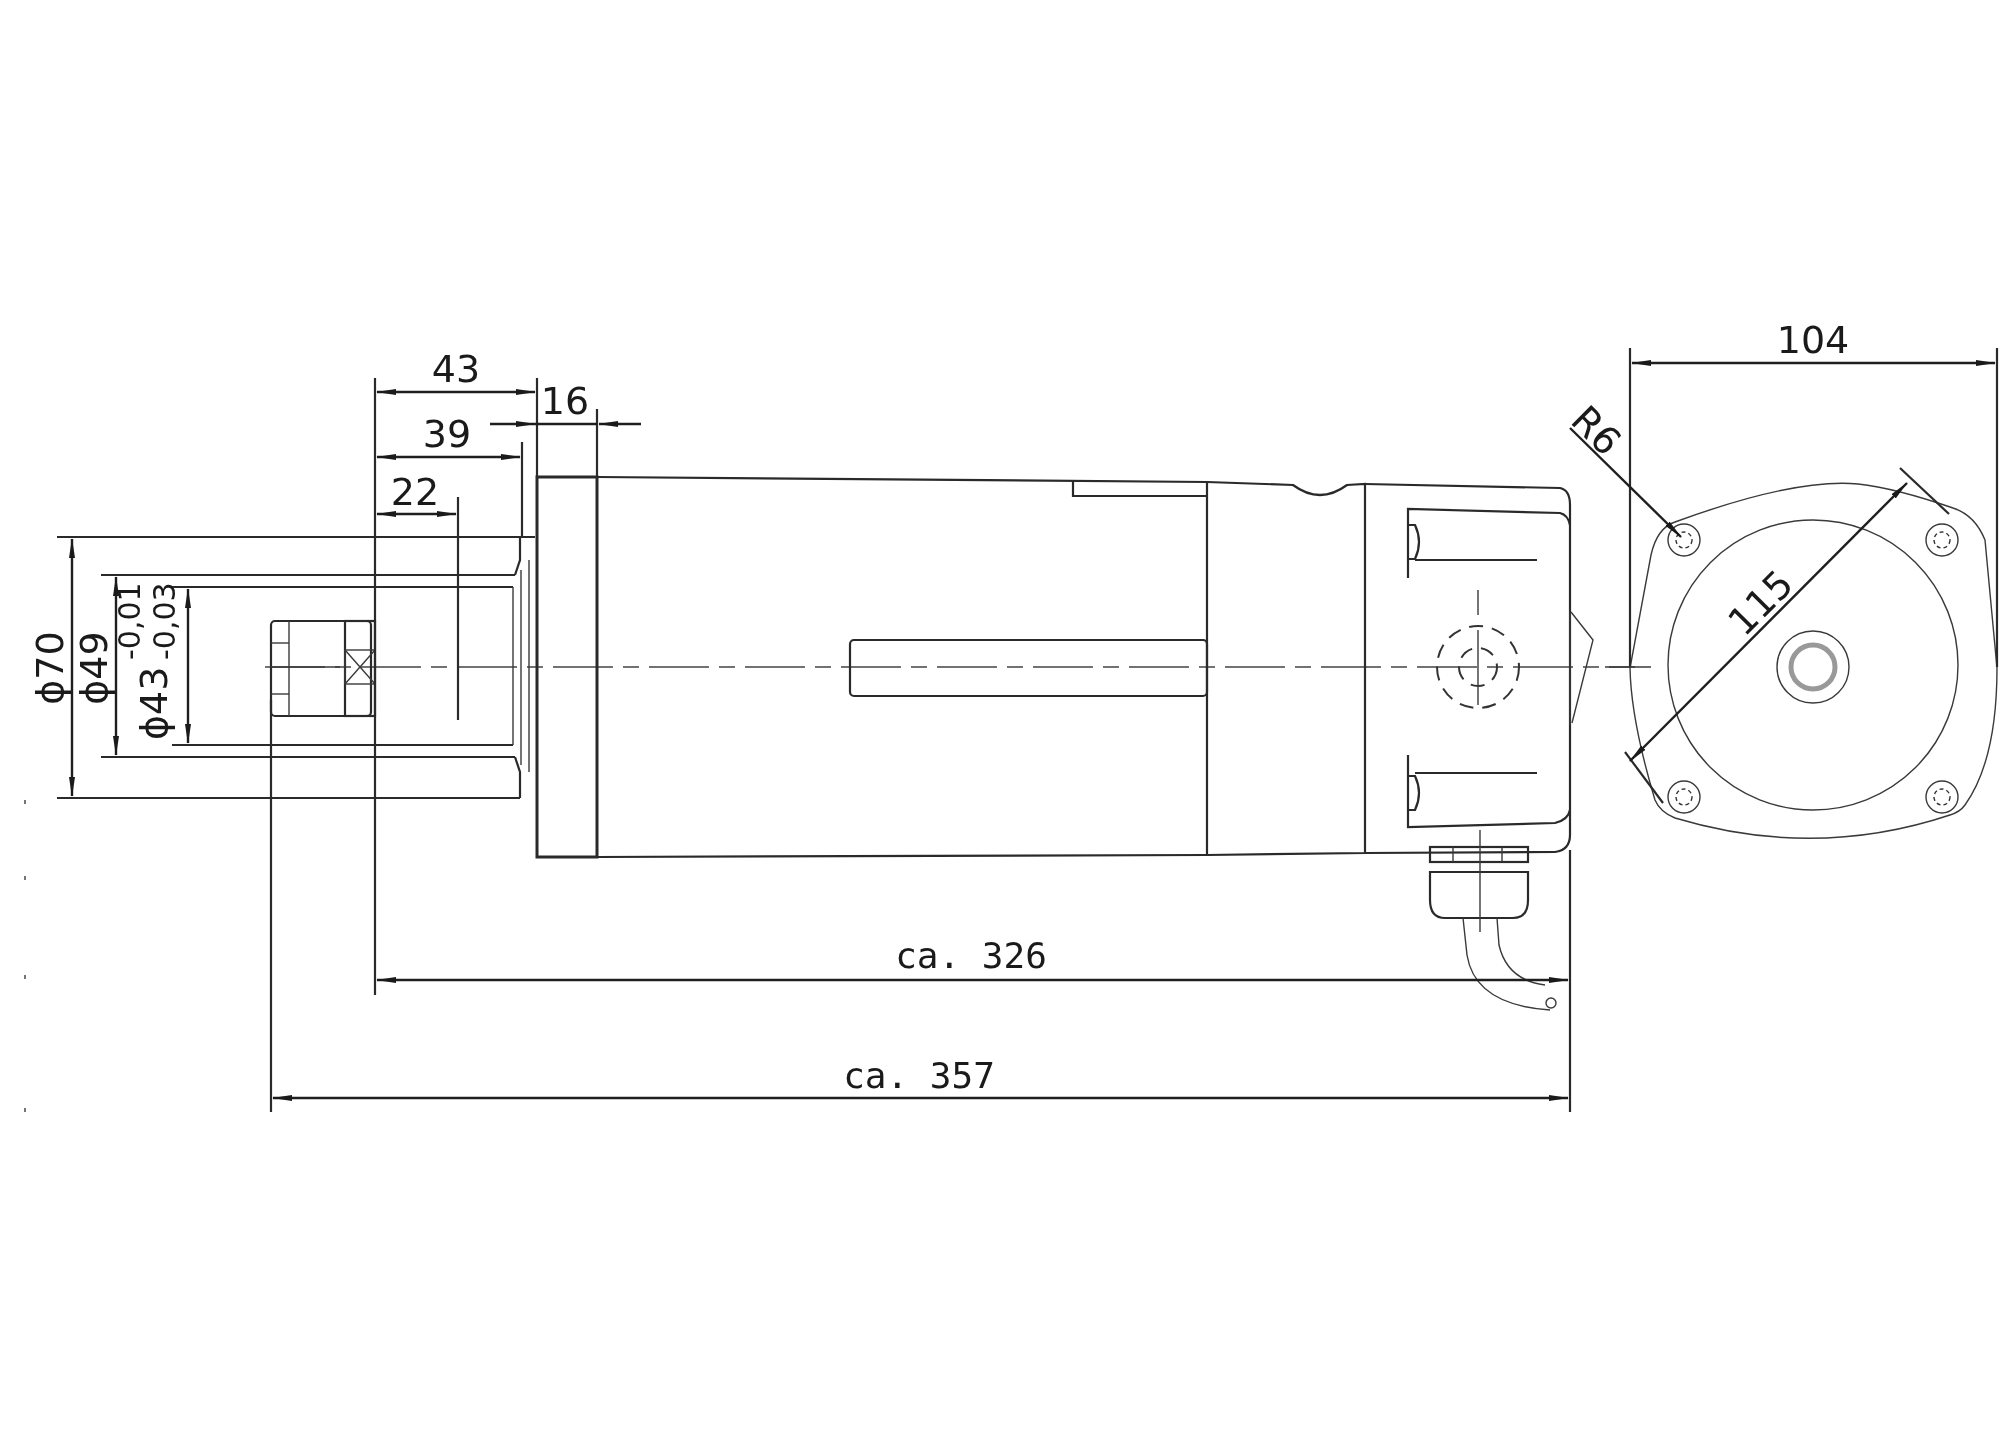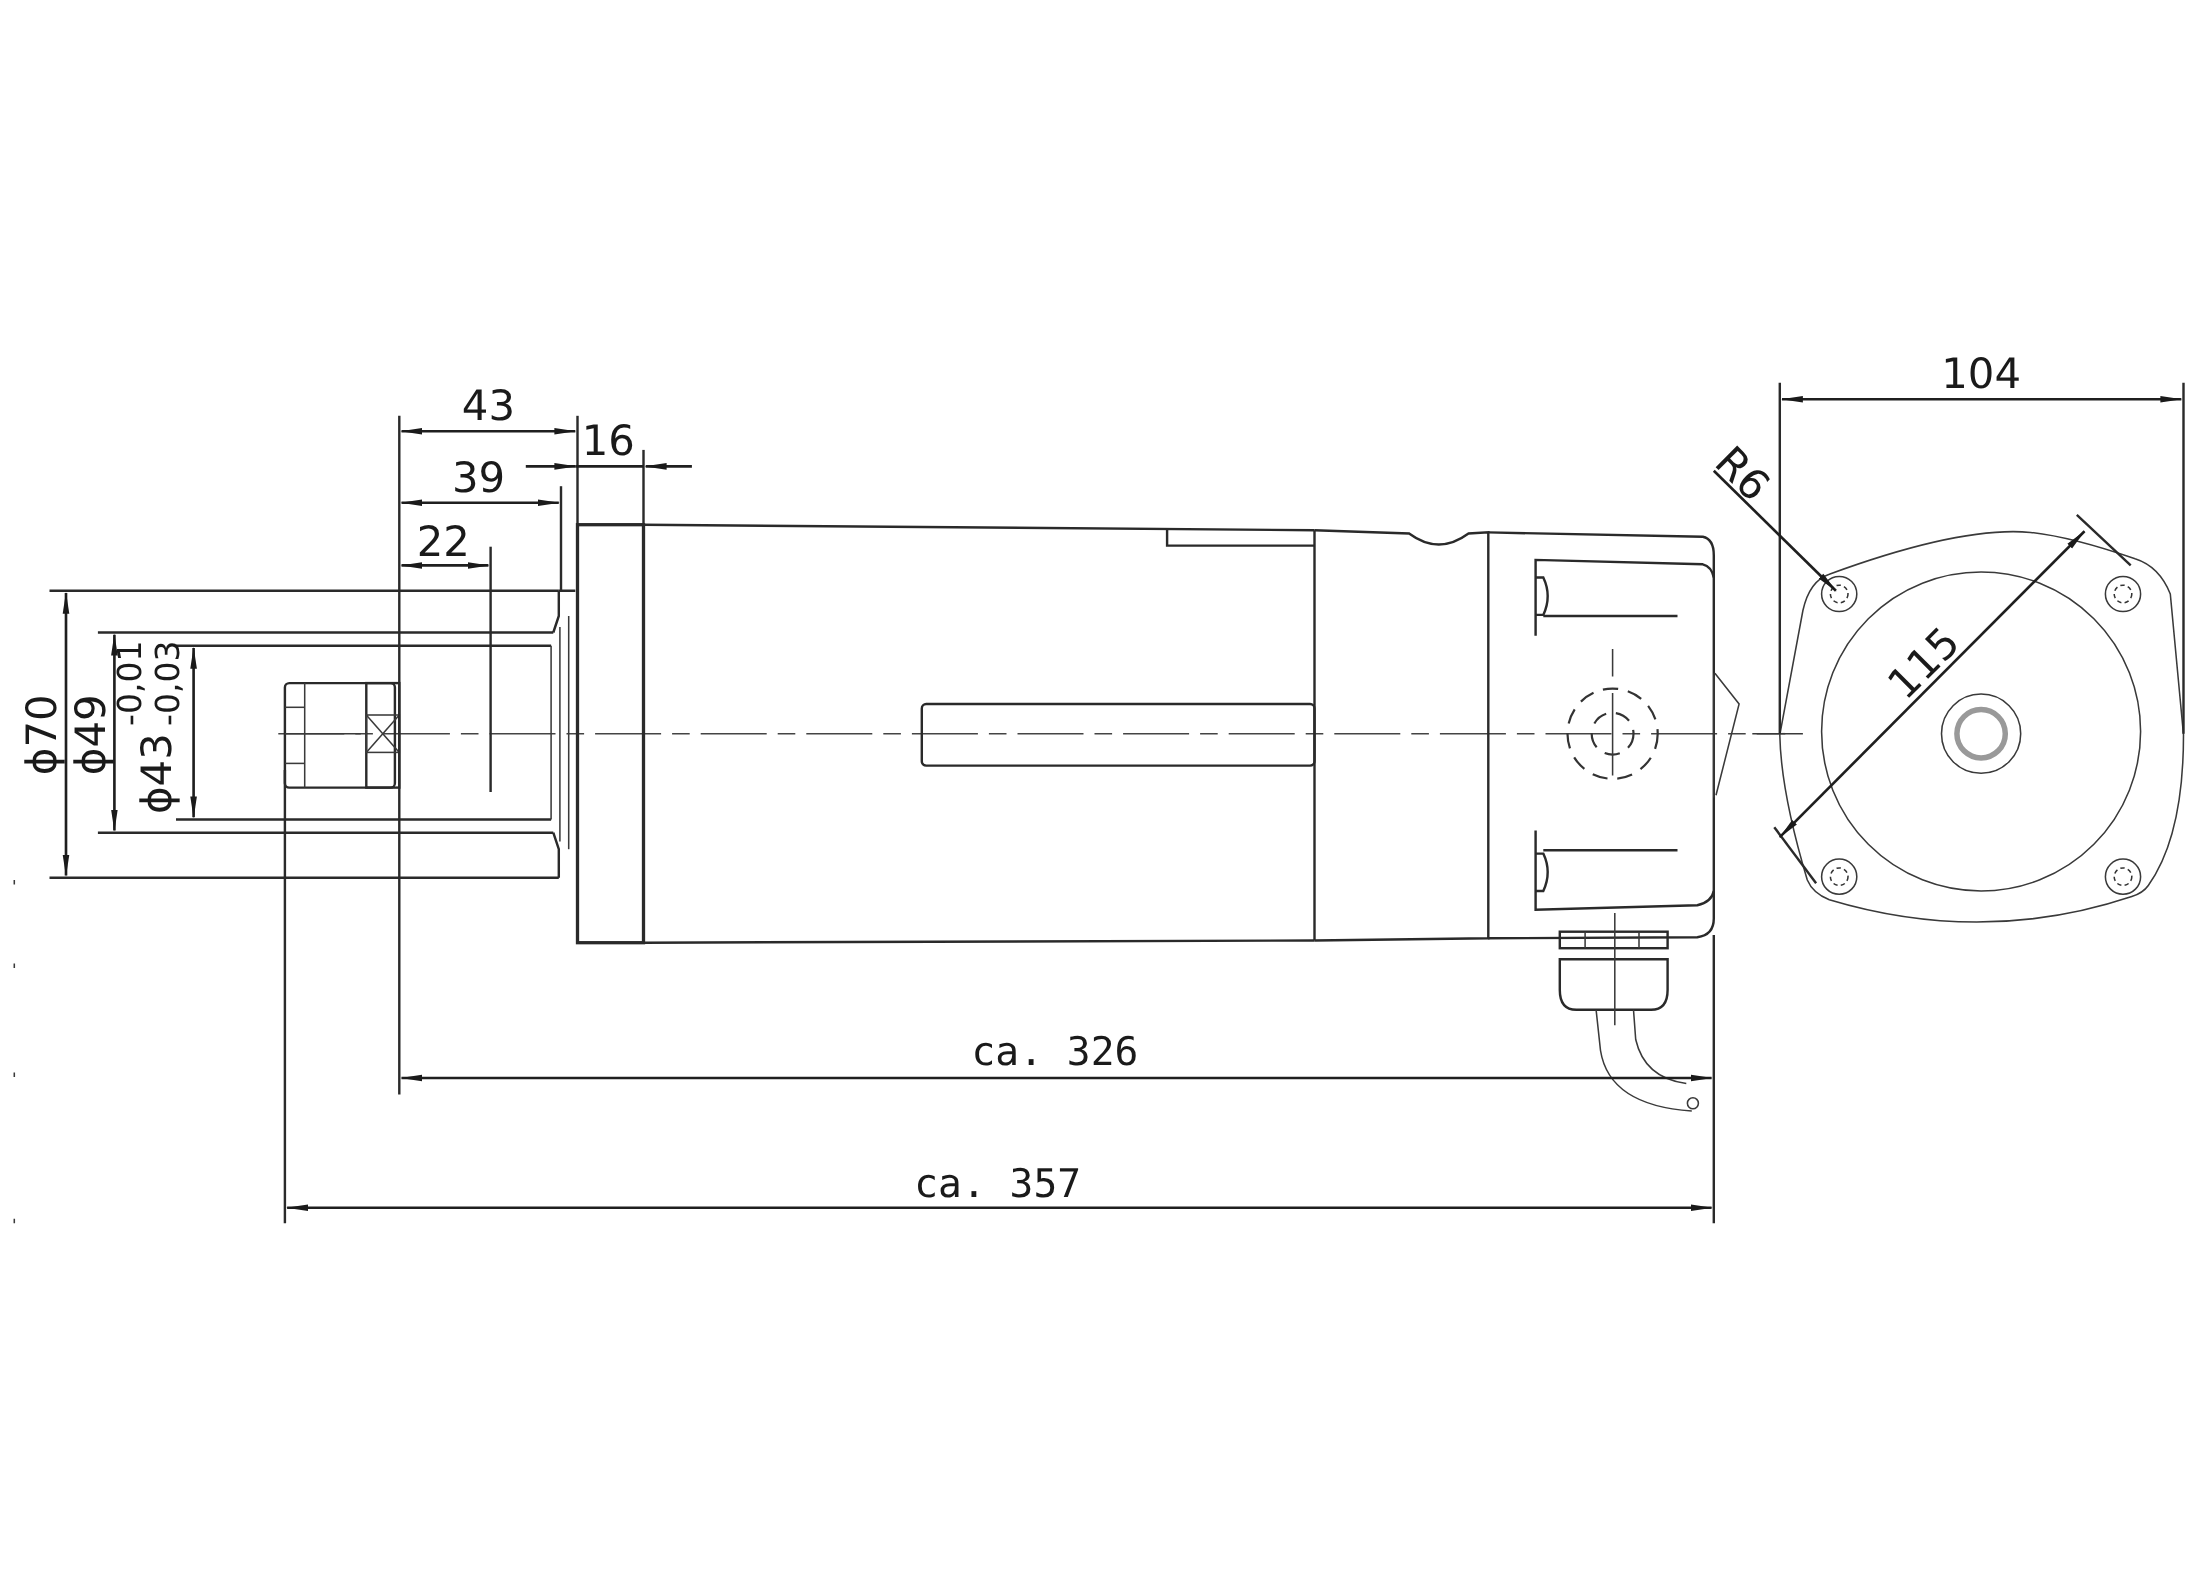--- a/index.html
+++ b/index.html
@@ -1,17 +1,17 @@
 <!DOCTYPE html>
 <html><head>
   <meta charset="utf-8">
   <style>
     html, body { margin: 0; padding: 0; background: #ffffff; }
     body { width: 2000px; height: 1429px; overflow: hidden; }
-    #canvas { position: absolute; left: 3px; top: 0; width: 1972px; height: 1429px; }
+    #canvas { position: absolute; left: 15px; top: 0; width: 1972px; height: 1429px; }
     svg text { font-family: "DejaVu Sans Mono", "Liberation Mono", monospace; fill: #1a1a1a; }
     .dimtxt { font-size: 38px; font-family: "DejaVu Sans", "Liberation Sans", sans-serif; }
     .dimtxt-mono { font-size: 36px; }
     .ln { stroke: #2a2a2a; stroke-width: 2.2; fill: none; }
     .ln-thick { stroke: #2a2a2a; stroke-width: 3; fill: none; }
     .ln-thin { stroke: #3a3a3a; stroke-width: 1.4; fill: none; }
     .dim { stroke: #1f1f1f; stroke-width: 2.4; fill: none; }
     .center { stroke: #444; stroke-width: 1.4; fill: none; stroke-dasharray: 60 10 16 10; }
     .hidden { stroke: #333; stroke-width: 2; fill: none; stroke-dasharray: 14 9; }
     .arrow { fill: #1a1a1a; }

